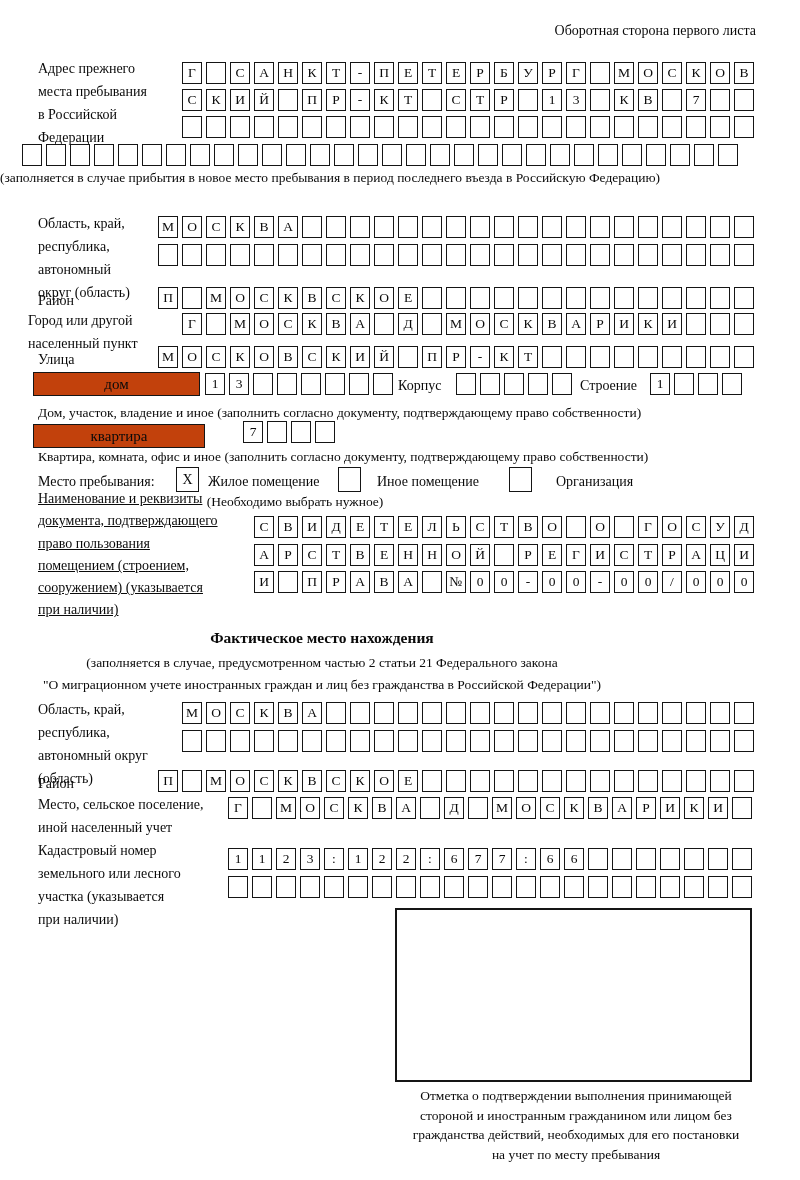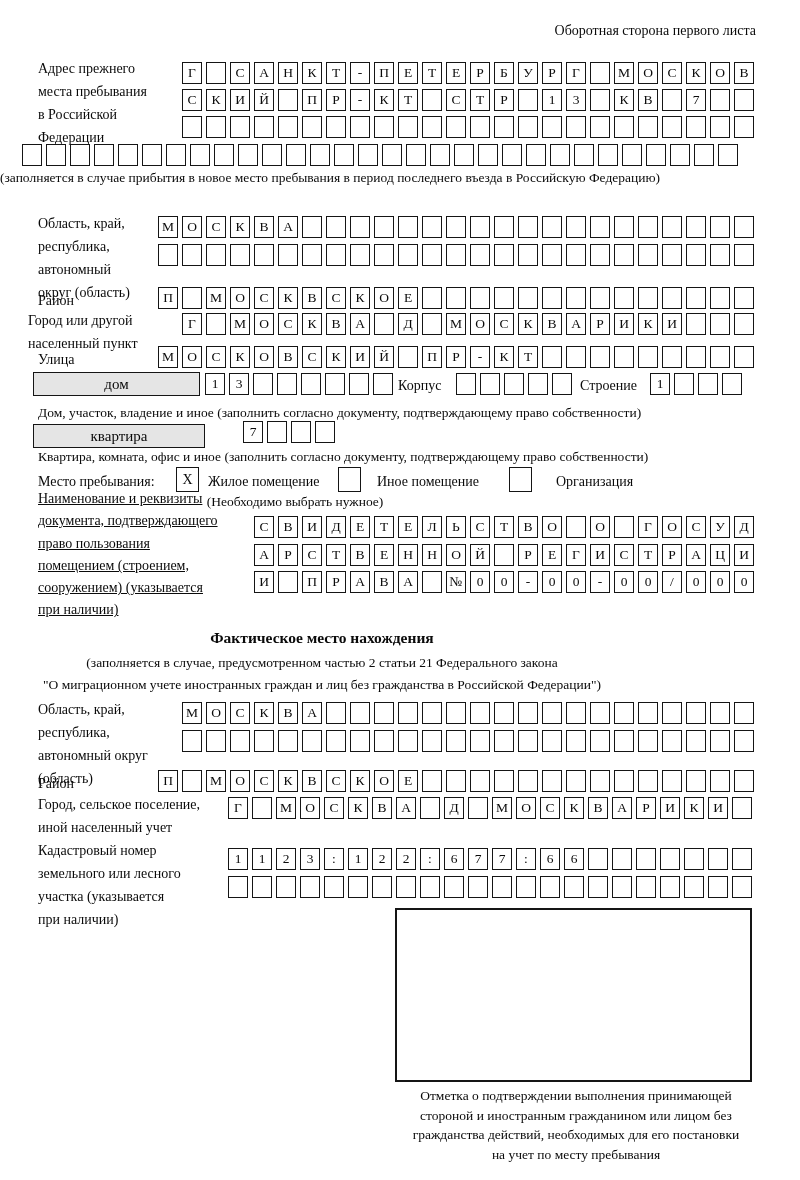--- a/index.html
+++ b/index.html
@@ -15,21 +15,21 @@
   .title { font-size:15.5px; font-weight:bold; white-space:nowrap; }
   .center { left:0; width:644px; text-align:center; }
   .cellrow { display:flex; gap:4px; }
   .cell {
     flex:none; box-sizing:border-box; width:20px; height:22px;
     border:1.7px solid #151515; display:flex; align-items:center; justify-content:center;
     font-size:13.5px; background:#fff;
   }
   .widebox {
     box-sizing:border-box; border:1.7px solid #151515; height:24px;
-    display:flex; align-items:center; justify-content:center; font-size:15px; background:#e5e5e5;text-align:right;
+    display:flex; align-items:center; justify-content:center; font-size:15px; background:#c2410c;text-align:right;
   }
   .checkbox {
     box-sizing:border-box; width:23px; height:25px; border:1.7px solid #151515;
     display:flex; align-items:center; justify-content:center; font-size:14px; background:#fff;
   }
   .stampbox { box-sizing:border-box; border:2px solid #151515; background:#fff; }
   .stampnote { font-size:13.5px; line-height:19.5px; text-align:center; }
 </style>
 </head>
 <body>
@@ -517,21 +517,21 @@
       <span class="cell"></span>
       <span class="cell"></span>
       <span class="cell"></span>
       <span class="cell"></span>
       <span class="cell"></span>
       <span class="cell"></span>
       <span class="cell"></span>
     </div>
 
   <div class="abs lbl" style="left:38px; top:793px;">
-    <div>Город, сельское поселение,</div>
+    <div>Место, сельское поселение,</div>
     <div>иной населенный учет</div>
   </div>
   <div class="abs cellrow" style="left:228px; top:797px;">
       <span class="cell">Г</span>
       <span class="cell"></span>
       <span class="cell">М</span>
       <span class="cell">О</span>
       <span class="cell">С</span>
       <span class="cell">К</span>
       <span class="cell">В</span>

